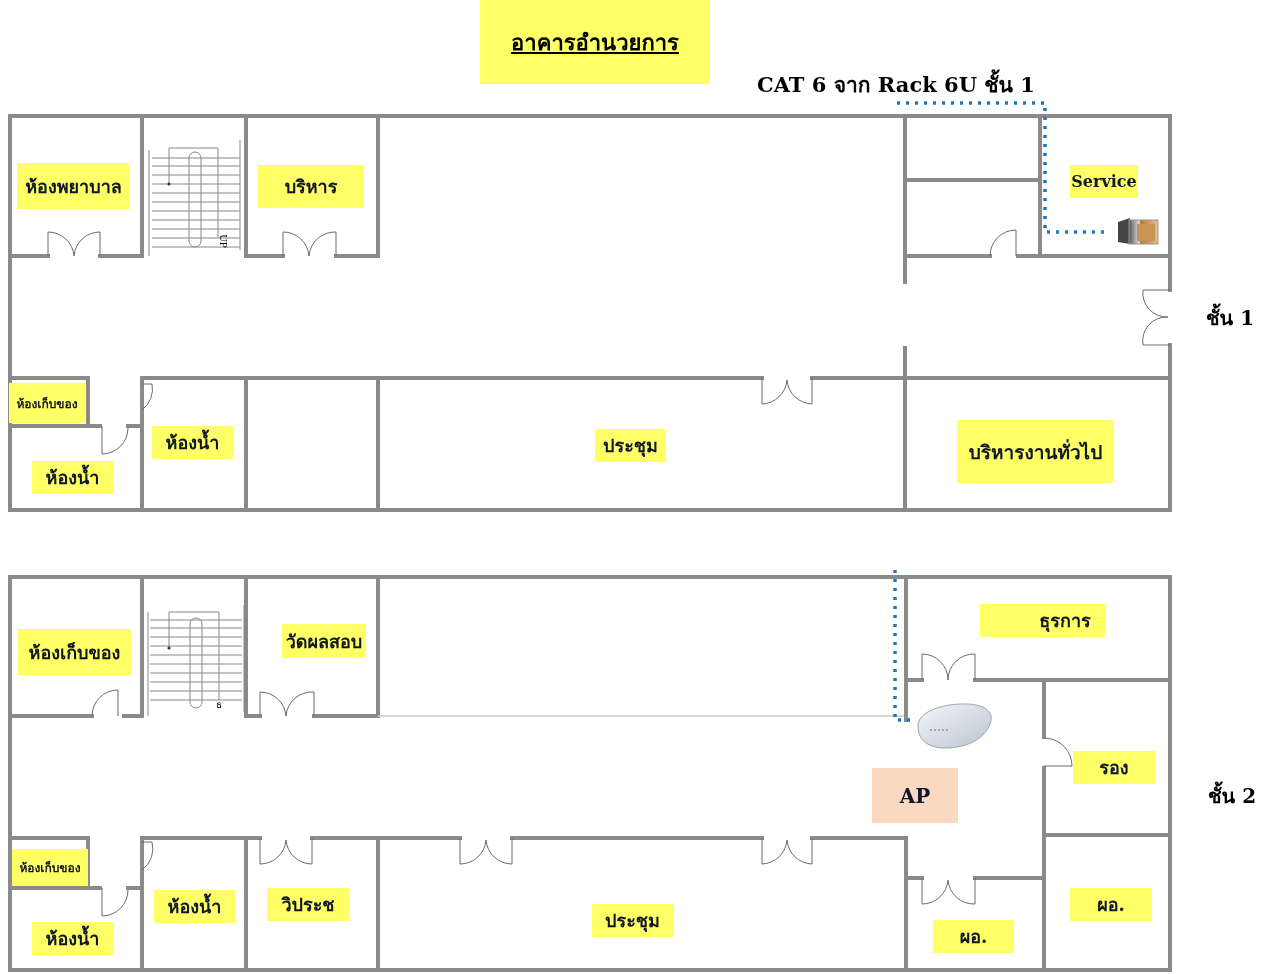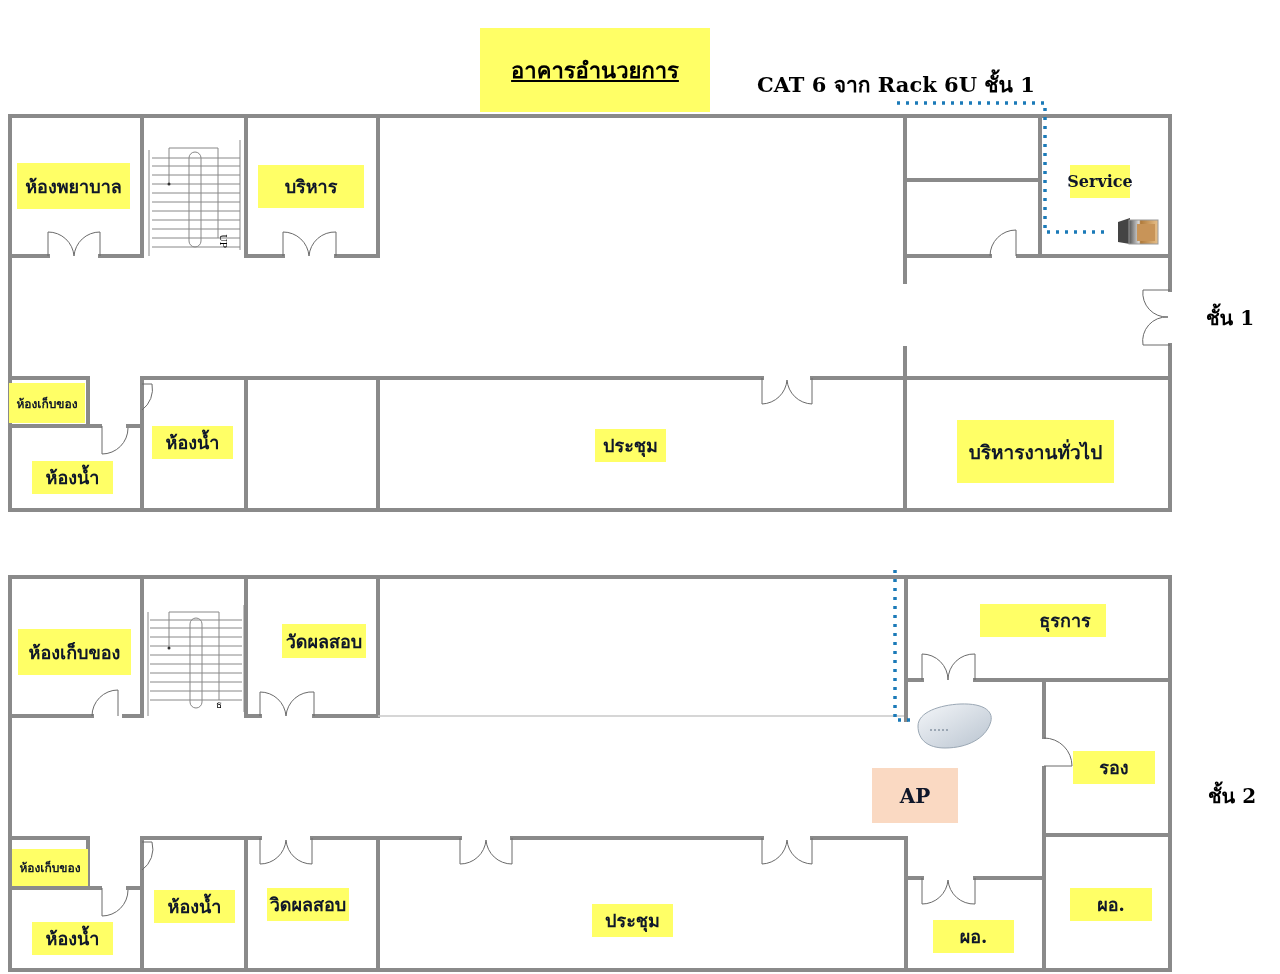--- a/index.html
+++ b/index.html
@@ -10,21 +10,21 @@
   .wall-in { stroke: #c9c9c9; stroke-width: 1.5; fill: none; }
   .door { stroke: #6a6a6a; stroke-width: 1; fill: none; }
   .cable { stroke: #1a7ab8; stroke-width: 3.5; fill: none; stroke-dasharray: 3 6; stroke-linecap: butt; }
   .stair { stroke: #888; stroke-width: 1; fill: none; }
   .lbl { position: absolute; display: flex; align-items: center; justify-content: center;
          background: #ffff66; color: #0f172a; font-weight: bold; white-space: nowrap; }
   .lbl.ap { background: #fad9c2; }
   .txt { position: absolute; color: #000; font-weight: bold; white-space: nowrap;
          font-family: "DejaVu Serif", "Liberation Serif", serif; }
   .title-box { position: absolute; left: 480px; top: 0; width: 230px; height: 84px; background: #ffff66;
-               display: flex; align-items: center; justify-content: center; margin-top: 28px; }
+               display: flex; align-items: center; justify-content: center; }
   .title-box span { font-size: 22px; font-weight: bold; text-decoration: underline; }
 </style>
 </head>
 <body>
 
 <div class="title-box">
   <span>อาคารอำนวยการ</span>
 </div>
 <div class="txt" style="left:757px; top:68px; font-size:21px;">CAT 6 จาก Rack 6U ชั้น 1</div>
 
@@ -124,35 +124,35 @@
 
     <g>
       <path d="M918 726 C918 712 940 705 960 704 C985 703 995 712 990 724 C985 738 968 748 945 748 C928 748 918 740 918 726 Z" fill="url(#apgrad)" stroke="#9aa7b4" stroke-width="1"></path>
       <path d="M930 730 H948" stroke="#8794a2" stroke-width="1.5" stroke-dasharray="2 2"></path>
     </g>
   </g>
 </svg>
 
 <div class="lbl" style="left:17px;top:163px;width:113px;height:46px;font-size:18px;">ห้องพยาบาล</div>
 <div class="lbl" style="left:258px;top:165px;width:106px;height:43px;font-size:18px;">บริหาร</div>
-<div class="lbl" style="left:1070px;top:165px;width:60px;height:33px;font-size:16px;">Service</div>
+<div class="lbl" style="left:1070px;top:165px;width:68px;height:33px;font-size:16px;">Service</div>
 <div class="lbl" style="left:9px;top:383px;width:76px;height:40px;font-size:12px;">ห้องเก็บของ</div>
 <div class="lbl" style="left:32px;top:461px;width:81px;height:33px;font-size:18px;">ห้องน้ำ</div>
 <div class="lbl" style="left:152px;top:426px;width:81px;height:33px;font-size:18px;">ห้องน้ำ</div>
 <div class="lbl" style="left:595px;top:429px;width:71px;height:33px;font-size:18px;">ประชุม</div>
 <div class="lbl" style="left:957px;top:420px;width:157px;height:63px;font-size:19px;">บริหารงานทั่วไป</div>
 <div class="txt" style="left:1206px;top:302px;font-size:20px;">ชั้น 1</div>
 <div class="txt" style="left:216px;top:236px;font-size:9px;font-weight:normal;transform:rotate(90deg);">UP</div>
 
 <div class="lbl" style="left:18px;top:629px;width:113px;height:46px;font-size:18px;">ห้องเก็บของ</div>
 <div class="lbl" style="left:282px;top:624px;width:84px;height:34px;font-size:18px;">วัดผลสอบ</div>
 <div class="lbl" style="left:980px;top:604px;width:82px;height:33px;font-size:18px;padding-left:44px;">ธุรการ</div>
 <div class="lbl" style="left:1073px;top:751px;width:82px;height:33px;font-size:18px;">รอง</div>
 <div class="lbl ap" style="left:846px;top:768px;width:86px;height:55px;font-size:20px;margin-left:26px;">AP</div>
 <div class="lbl" style="left:12px;top:849px;width:76px;height:37px;font-size:12px;">ห้องเก็บของ</div>
 <div class="lbl" style="left:32px;top:922px;width:81px;height:33px;font-size:18px;">ห้องน้ำ</div>
 <div class="lbl" style="left:154px;top:890px;width:81px;height:33px;font-size:18px;">ห้องน้ำ</div>
-<div class="lbl" style="left:267px;top:888px;width:82px;height:33px;font-size:18px;">วิดผลสอบ</div>
+<div class="lbl" style="left:267px;top:888px;width:82px;height:33px;font-size:18px;">วิประช</div>
 <div class="lbl" style="left:592px;top:904px;width:81px;height:33px;font-size:18px;">ประชุม</div>
 <div class="lbl" style="left:933px;top:920px;width:81px;height:33px;font-size:18px;">ผอ.</div>
 <div class="lbl" style="left:1070px;top:888px;width:82px;height:33px;font-size:18px;">ผอ.</div>
 <div class="txt" style="left:1208px;top:780px;font-size:20px;">ชั้น 2</div>
 <div class="txt" style="left:216px;top:697px;font-size:10px;font-weight:normal;">ธ</div>
 
 </body></html>

